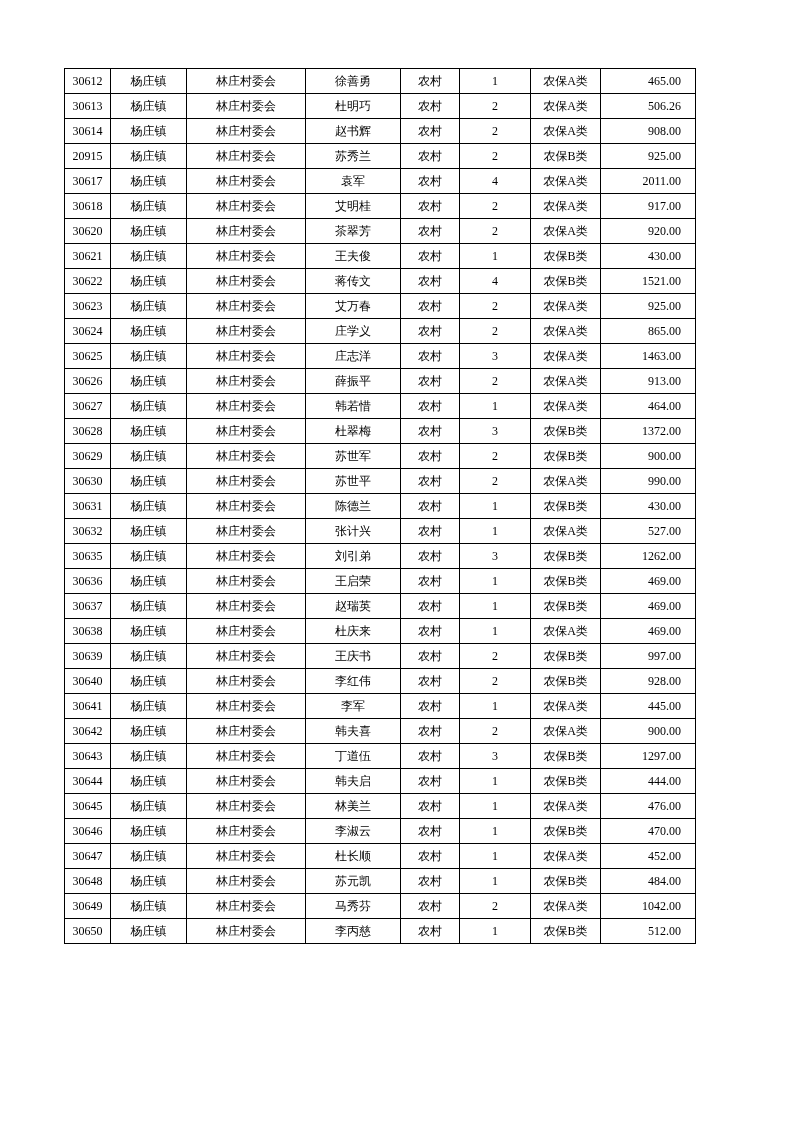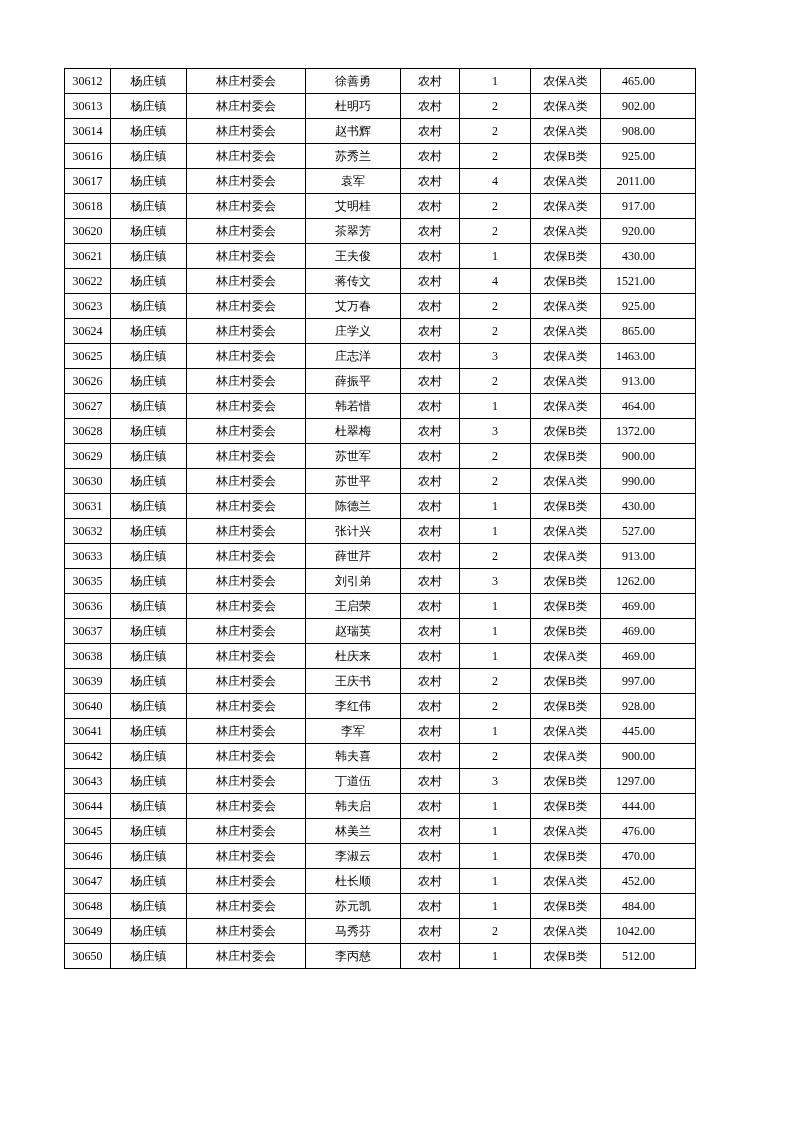--- a/index.html
+++ b/index.html
@@ -39,21 +39,21 @@
   col.c-town     { width: 76px; }
   col.c-village  { width: 119px; }
   col.c-name     { width: 95px; }
   col.c-res      { width: 59px; }
   col.c-count    { width: 71px; }
   col.c-cat      { width: 70px; }
   col.c-amount   { width: 95px; }
   
   table.grid td:nth-child(8) {
     text-align: right;
-    padding-right: 40px;
+    padding-right: 14px;
   }
 </style>
 </head>
 <body>
 
 <div class="sheet">
   <table class="grid">
     <colgroup>
       <col class="c-id">
       <col class="c-town">
@@ -76,34 +76,34 @@
           <td>465.00</td>
         </tr>
         <tr>
           <td>30613</td>
           <td>杨庄镇</td>
           <td>林庄村委会</td>
           <td>杜明巧</td>
           <td>农村</td>
           <td>2</td>
           <td>农保A类</td>
-          <td>902.00</td>
+          <td>506.26</td>
         </tr>
         <tr>
           <td>30614</td>
           <td>杨庄镇</td>
           <td>林庄村委会</td>
           <td>赵书辉</td>
           <td>农村</td>
           <td>2</td>
           <td>农保A类</td>
           <td>908.00</td>
         </tr>
         <tr>
-          <td>30616</td>
+          <td>20915</td>
           <td>杨庄镇</td>
           <td>林庄村委会</td>
           <td>苏秀兰</td>
           <td>农村</td>
           <td>2</td>
           <td>农保B类</td>
           <td>925.00</td>
         </tr>
         <tr>
           <td>30617</td>
@@ -247,30 +247,20 @@
         </tr>
         <tr>
           <td>30632</td>
           <td>杨庄镇</td>
           <td>林庄村委会</td>
           <td>张计兴</td>
           <td>农村</td>
           <td>1</td>
           <td>农保A类</td>
           <td>527.00</td>
-        </tr>
-        <tr>
-          <td>30633</td>
-          <td>杨庄镇</td>
-          <td>林庄村委会</td>
-          <td>薛世芹</td>
-          <td>农村</td>
-          <td>2</td>
-          <td>农保A类</td>
-          <td>913.00</td>
         </tr>
         <tr>
           <td>30635</td>
           <td>杨庄镇</td>
           <td>林庄村委会</td>
           <td>刘引弟</td>
           <td>农村</td>
           <td>3</td>
           <td>农保B类</td>
           <td>1262.00</td>

